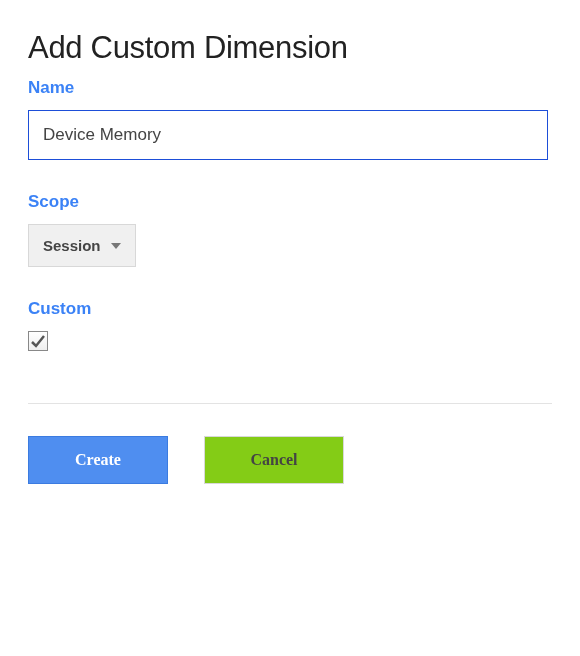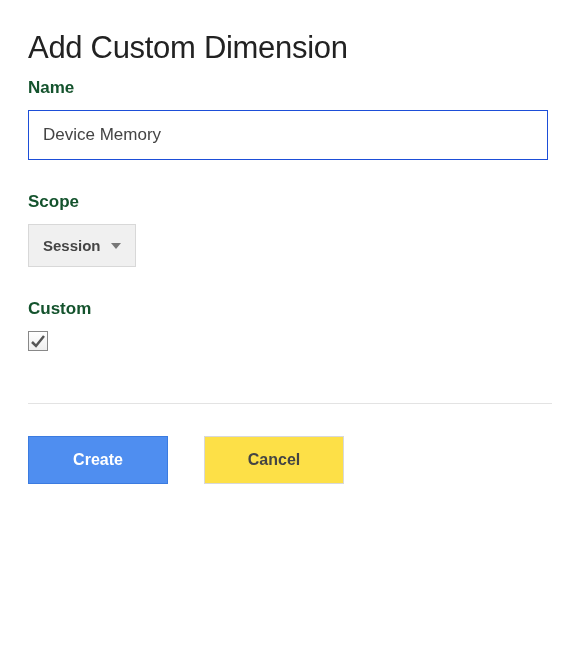--- a/index.html
+++ b/index.html
@@ -21,21 +21,21 @@
       color: #222;
       margin-bottom: 12px;
       letter-spacing: -0.3px;
     }
     .field-group {
       margin-bottom: 32px;
     }
     .field-label {
       font-size: 17px;
       font-weight: 700;
-      color: #14532d;
+      color: #3b82f6;
       margin-bottom: 12px;
       display: block;
     }
     .text-input {
       width: 100%;
       max-width: 520px;
       padding: 14px 14px;
       font-size: 17px;
       color: #444;
       border: 1px solid #1d4ed8;
@@ -92,29 +92,29 @@
       display: flex;
       gap: 36px;
     }
     .btn {
       padding: 14px 0;
       min-width: 140px;
       font-size: 16px;
       font-weight: 700;
       border: 1px solid transparent;
       cursor: pointer;
-      font-family: Liberation Sans, sans-serif;
+      font-family: Liberation Serif, serif;
     }
     .btn-primary {
       background: #4f8ef0;
       color: #fff;
       border-color: #3b7be0;
     }
     .btn-secondary {
-      background: #fde047;
+      background: #84cc16;
       color: #444;
       border-color: #d8d8d8;
     }
   </style>
 </head>
 <body>
 
 <h1 class="page-title">Add Custom Dimension</h1>
 
 <div class="field-group">

